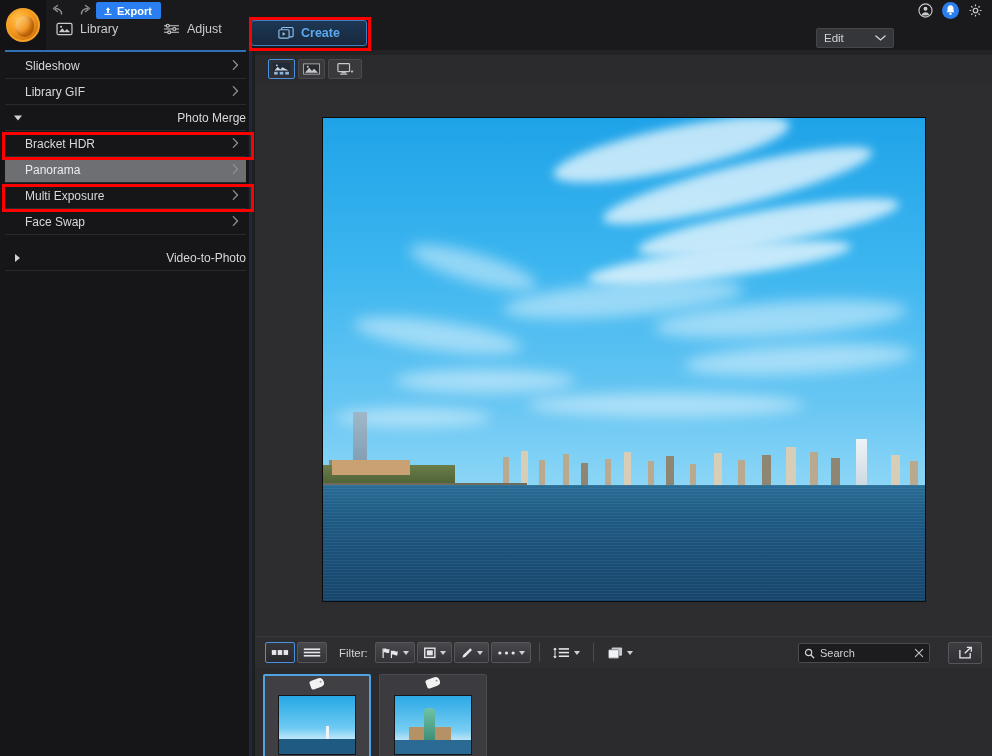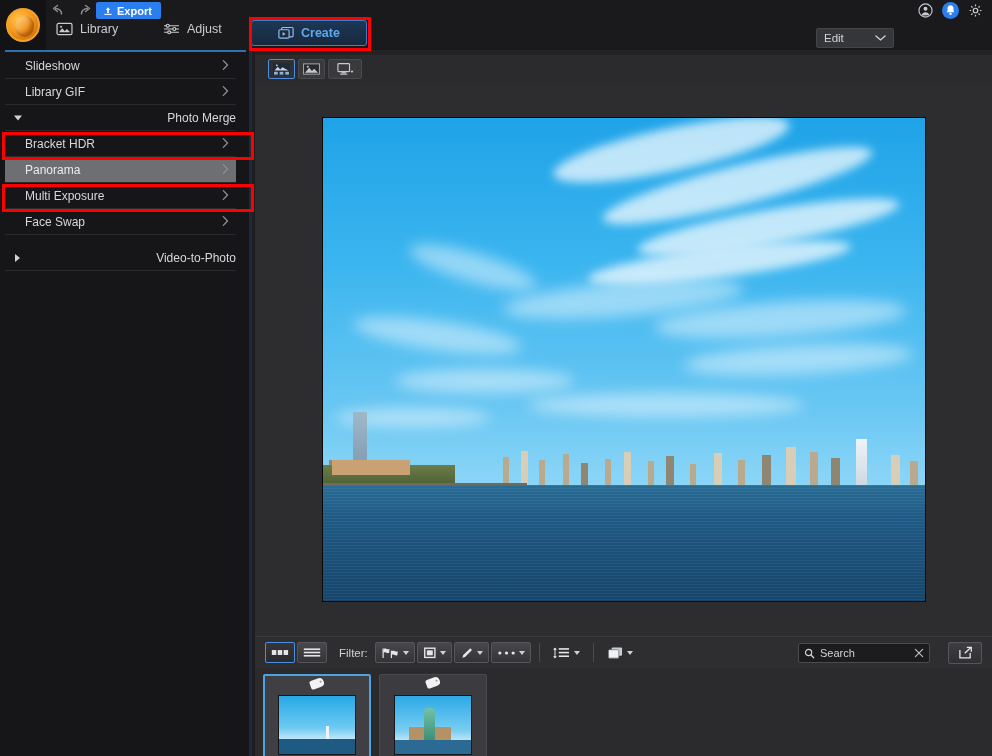--- a/index.html
+++ b/index.html
@@ -75,21 +75,21 @@
     display: flex; align-items: center; justify-content: space-between;
     padding: 0 7px; color: #d3d5d9; font-size: 11.5px;
   }
 
   
   .sidebar {
     position: absolute; left: 0; top: 50px; width: 252px; height: 706px;
     background: #161618; border-right: 3px solid #1d2a3c;
   }
   .sb-topline { position:absolute; left:5px; top:0; right:3px; height:2px; background:#2f6fb4; }
-  .sb-list { position: absolute; left: 5px; top: 3px; right: 13px; }
+  .sb-list { position: absolute; left: 5px; top: 3px; right: 3px; }
   .sb-row {
     position: relative; height: 26px;
     border-bottom: 1px solid #2a2a2d;
     display: flex; align-items: center;
     color: #d6d8dc; font-size: 12px;
     padding-left: 20px;
   }
   .sb-row.child { padding-left: 20px; }
   .sb-row.parent { padding-left: 38px; justify-content: flex-end; }
   .sb-row.selected { background: #6d6f73; color: #e9eaec; }

